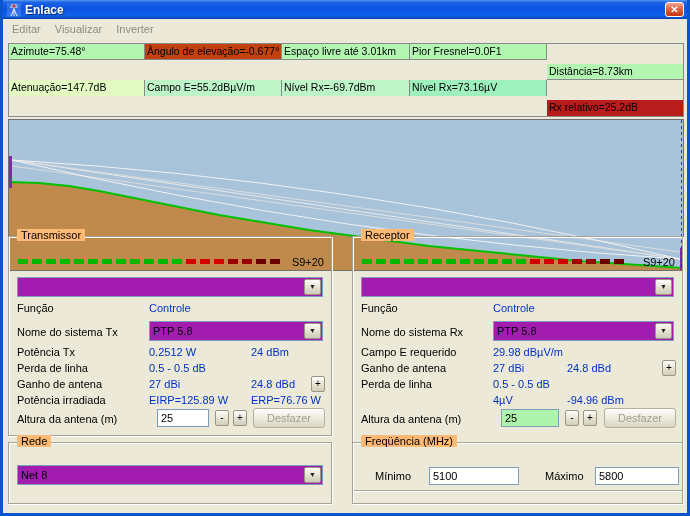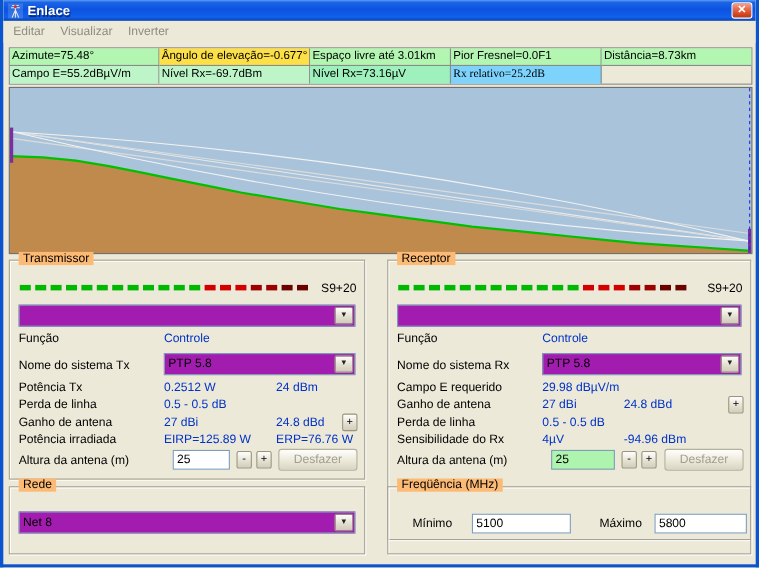--- a/index.html
+++ b/index.html
@@ -29,21 +29,21 @@
   .infogrid {
     margin:4px 0 0 5px; width:676px;
     display:grid; grid-template-columns:136px 137px 128px 137px 136px;
     border:1px solid #8a8a8a;
   }
   .cell {
     height:16px; line-height:15px; padding-left:2px; font-size:10.5px;
     border-right:1px solid #8a8a8a; border-bottom:1px solid #8a8a8a;
     overflow:hidden; white-space:nowrap;
   }
-  .cell:nth-child(5n) { border-right:none; }
+  .cell:nth-child(5n) { border-right:none;margin-top:20px; }
   .cell:nth-child(n+6) { border-bottom:none; }
   
   .chart { position:relative; margin:2px 0 0 5px; width:676px; height:152px;
     border:1px solid #707070; background:#a9c3da; }
   .chart svg { display:block; }
   
   .group {
     position:absolute; border:1px solid #a7a394;
     box-shadow:inset 1px 1px 0 #ffffff, 1px 1px 0 #ffffff;
   }
@@ -108,28 +108,29 @@
   </div>
 
   <div class="menubar">
     <span class="menu-item">Editar</span>
     <span class="menu-item">Visualizar</span>
     <span class="menu-item">Inverter</span>
   </div>
 
   <div class="infogrid">
     <div class="cell" style="background: rgb(178, 246, 178);">Azimute=75.48°</div>
-    <div class="cell" style="background: #fde047;">Ângulo de elevação=-0.677°</div>
+    <div class="cell" style="background: #c2410c;">Ângulo de elevação=-0.677°</div>
     <div class="cell" style="background: rgb(178, 246, 178);">Espaço livre até 3.01km</div>
     <div class="cell" style="background: rgb(178, 246, 178);">Pior Fresnel=0.0F1</div>
     <div class="cell" style="background: rgb(178, 246, 178);">Distância=8.73km</div>
+    <div class="cell" style="background: rgb(226, 250, 194);">Atenuação=147.7dB</div>
     <div class="cell" style="background: rgb(190, 245, 200);">Campo E=55.2dBµV/m</div>
     <div class="cell" style="background: rgb(190, 245, 200);">Nível Rx=-69.7dBm</div>
     <div class="cell" style="background: rgb(158, 240, 188);">Nível Rx=73.16µV</div>
-    <div class="cell" style="background: #7dd3fc; font-family: Liberation Serif, serif;">Rx relativo=25.2dB</div>
+    <div class="cell" style="background: #b91c1c;">Rx relativo=25.2dB</div>
   </div>
 
   <div class="chart">
     <svg width="674" height="150" viewBox="0 0 674 150">
       <rect width="674" height="150" fill="#a9c3da"></rect>
       <path fill="#c08a4c" d="M0,62 L30,63 L60,66 L90,71 L120,77 L150,83 L180,89 L210,95 L240,100 L270,105 L300,110 L330,114 L360,118 L390,122 L420,126 L450,129 L480,132 L510,135 L540,138 L570,141 L600,143 L630,145 L674,148 L674,150 L0,150 Z"></path>
       <path fill="none" stroke="#00c000" stroke-width="2" d="M0,62 L30,63 L60,66 L90,71 L120,77 L150,83 L180,89 L210,95 L240,100 L270,105 L300,110 L330,114 L360,118 L390,122 L420,126 L450,129 L480,132 L510,135 L540,138 L570,141 L600,143 L630,145 L674,148"></path>
       <line x1="3" y1="40" x2="671" y2="139" stroke="#e8e8e8"></line>
       <line x1="3" y1="40" x2="671" y2="132" stroke="#dcdcdc"></line>
       <line x1="3" y1="46" x2="671" y2="139" stroke="#dcdcdc"></line>
@@ -273,21 +274,20 @@
       <span class="v v2">24.8 dBd</span>
       <span class="btn-sm plusbtn">+</span>
     </div>
 
     <div class="row" style="top:140px;">
       <span class="lbl">Perda de linha</span>
       <span class="v v1">0.5 - 0.5 dB</span>
     </div>
 
     <div class="row" style="top:156px;">
-      <span class="lbl">Sensibilidade do Rx</span>
       <span class="v v1">4µV</span>
       <span class="v v2">-94.96 dBm</span>
     </div>
 
     <div class="row" style="top:175px;">
       <span class="lbl">Altura da antena (m)</span>
     </div>
     <input class="field" style="top: 172px; left: 148px; width: 58px; background: rgb(174, 244, 174);" value="25">
     <span class="btn-sm" style="top:173px;left:212px;">-</span>
     <span class="btn-sm" style="top:173px;left:230px;">+</span>

